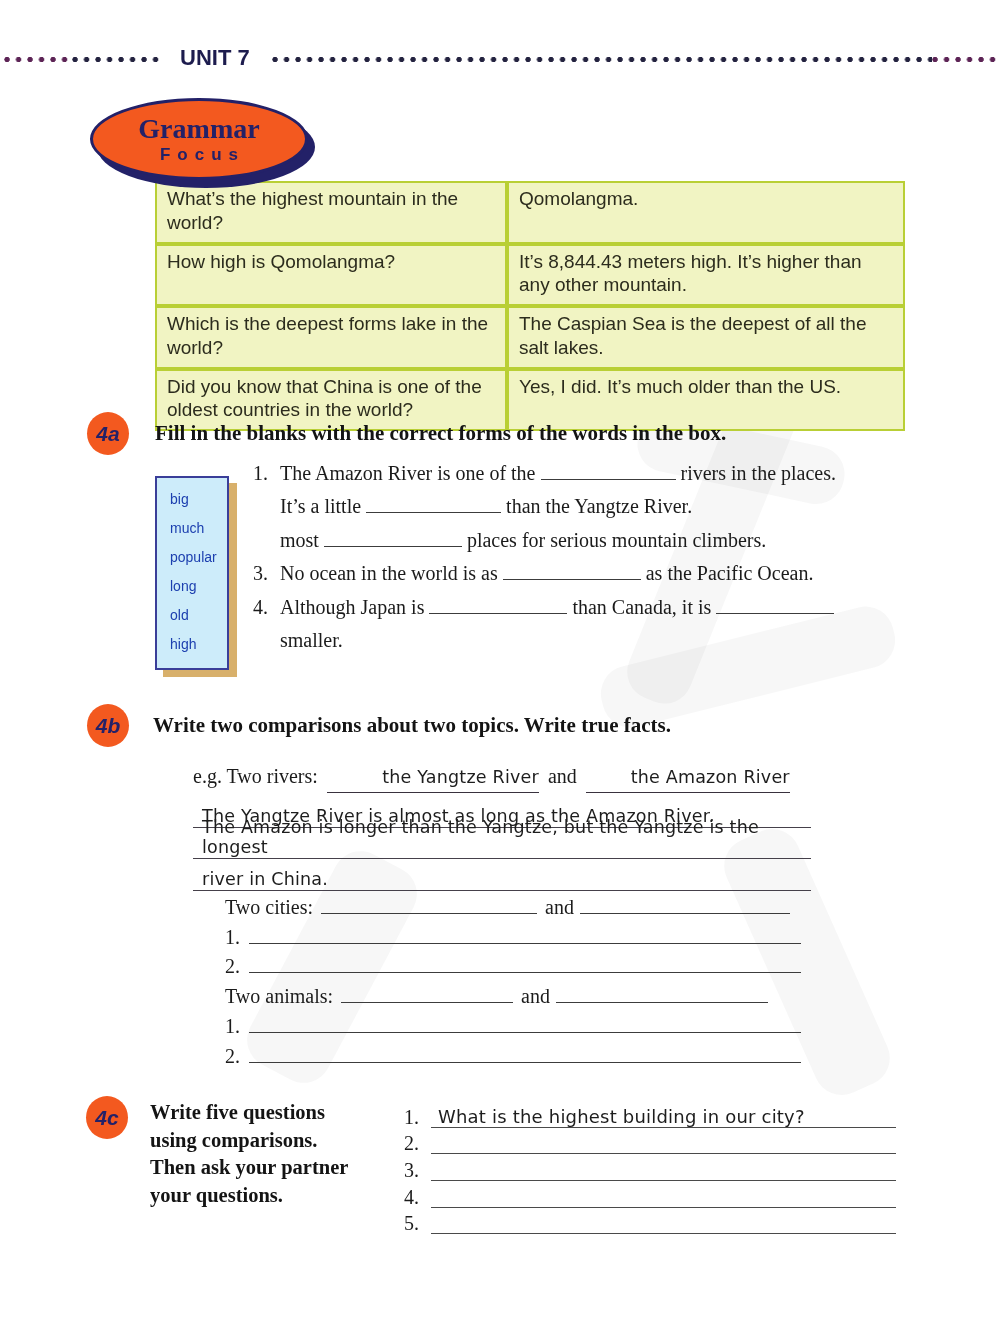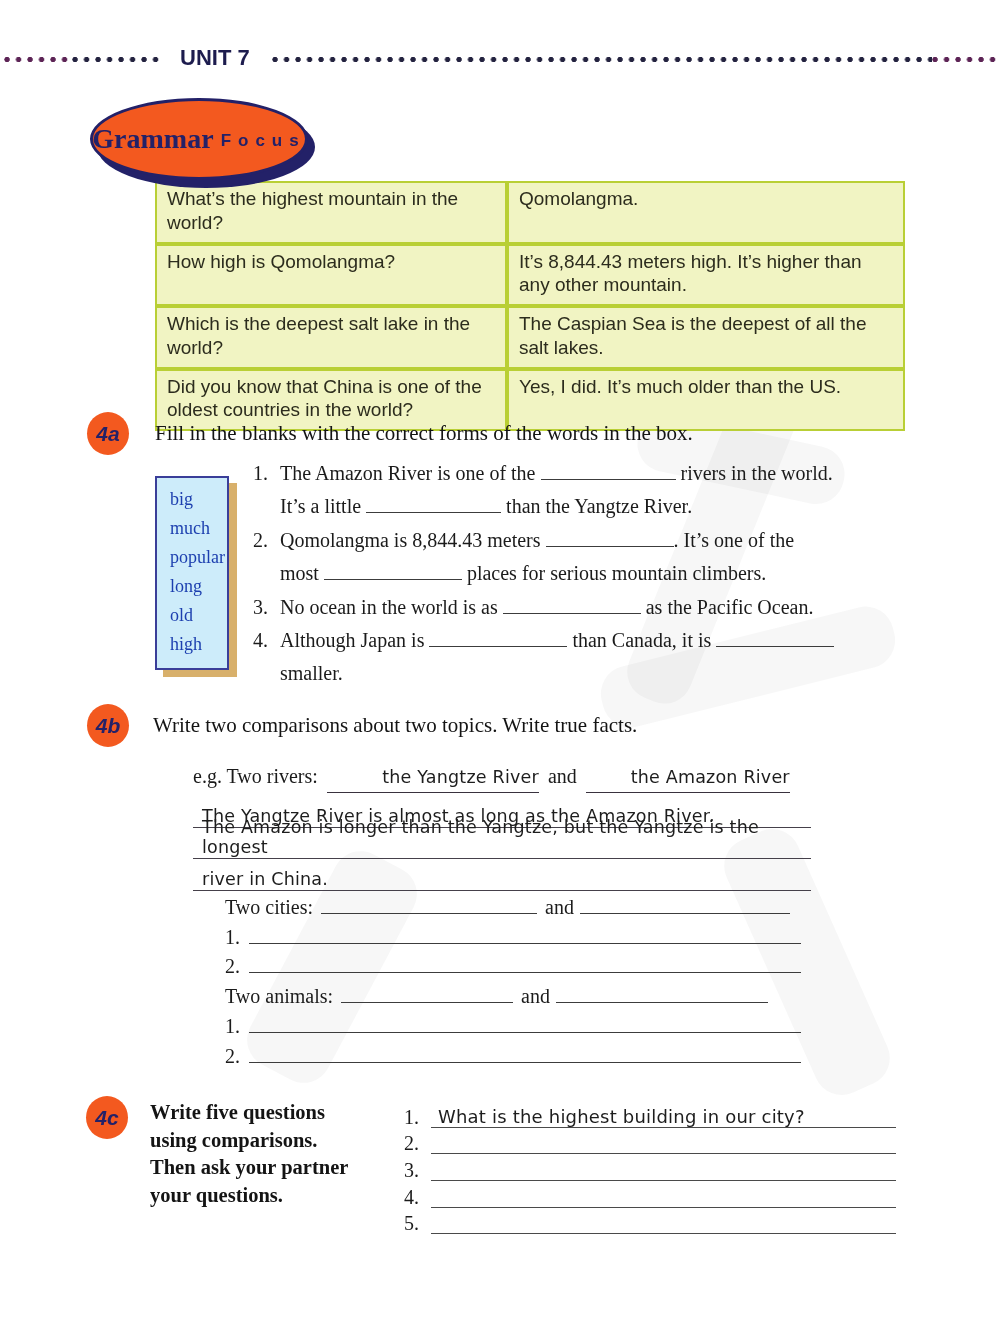--- a/index.html
+++ b/index.html
@@ -18,40 +18,40 @@
   .dots{position:absolute;height:7px;background-repeat:repeat-x;}
   .dots-plum{background-image:radial-gradient(circle at 3px 3.5px,#5c2355 2.4px,transparent 2.9px);background-size:11.5px 7px;}
   .dots-navy{background-image:radial-gradient(circle at 3px 3.5px,#23223f 2.4px,transparent 2.9px);background-size:11.5px 7px;}
   .d1{left:4px;top:56px;width:68px;}
   .d2{left:72px;top:56px;width:92px;}
   .d3{left:272px;top:56px;width:660px;}
   .d4{left:932px;top:56px;width:66px;}
   .unit-label{position:absolute;left:180px;top:45px;font-family:"Liberation Sans",sans-serif;font-weight:bold;font-size:22px;color:#1d1c4e;}
 
   
-  .gf-oval{position:absolute;left:90px;top:98px;width:212px;height:76px;background:#f3591f;border:3px solid #232168;border-radius:50%;box-shadow:7px 8px 0 #232168;display:flex;flex-direction:row;align-items:center;justify-content:center;z-index:2;}
+  .gf-oval{position:absolute;left:90px;top:98px;width:212px;height:76px;background:#f3591f;border:3px solid #232168;border-radius:50%;box-shadow:7px 8px 0 #232168;display:flex;flex-direction:column;align-items:center;justify-content:center;z-index:2;}
   .gf-line1{font-family:"Liberation Serif",serif;font-weight:bold;font-size:28px;color:#232168;line-height:1;}
   .gf-line2{font-family:"Liberation Sans",sans-serif;font-weight:bold;font-size:17px;color:#232168;letter-spacing:7px;text-indent:7px;margin-top:3px;line-height:1;}
 
   
   .gtable{position:absolute;left:155px;top:181px;width:750px;display:grid;grid-template-columns:348px 1fr;gap:4px;background:#b9cf35;border:2px solid #b9cf35;box-sizing:border-box;z-index:1;}
   .gcell{background:#f1f4c3;font-family:"Liberation Sans",sans-serif;font-size:19px;line-height:1.25;color:#2c2c1d;padding:4px 12px 7px 10px;min-height:41px;}
 
   
   .badge{position:absolute;width:42px;height:43px;background:#f3591f;border-radius:50%;display:flex;align-items:center;justify-content:center;font-family:"Liberation Sans",sans-serif;font-weight:bold;font-style:italic;font-size:21px;color:#232168;z-index:2;}
   .badge-4a{left:87px;top:412px;font-style:italic;}
   .badge-4b{left:87px;top:704px;}
   .badge-4c{left:86px;top:1096px;}
-  .sec-title{position:absolute;font-family:"Liberation Serif",serif;font-weight:normal;font-size:21px;color:#141414;z-index:1;}
+  .sec-title{position:absolute;font-family:"Liberation Serif",serif;font-weight:bold;font-size:21px;color:#141414;z-index:1;}
   .t4a{left:155px;top:421px;width:790px;}
   .t4b{left:153px;top:713px;width:790px;}
 
   
   .wordbox{position:absolute;left:155px;top:476px;width:74px;box-sizing:border-box;background:#cdecfa;border:2px solid #3a3e99;box-shadow:8px 7px 0 #d8b06b;padding:7px 0 9px 13px;z-index:1;}
-  .word{font-family:Liberation Serif, serif;font-size:18px;color:#1c3faf;line-height:29px;}
+  .word{font-family:Liberation Sans, sans-serif;font-size:14px;color:#1c3faf;line-height:29px;}
 
   
   .sentences{position:absolute;left:253px;top:457px;width:665px;z-index:1;}
   .sline{line-height:33.4px;white-space:nowrap;font-size:20px;}
   .snum{display:inline-block;width:27px;}
   .blank{display:inline-block;border-bottom:1.6px solid #3c3c3c;}
 
   
   .example{position:absolute;left:193px;top:761px;width:618px;z-index:1;}
   .eg-row{white-space:nowrap;line-height:30px;font-size:20px;}
@@ -108,40 +108,39 @@
   <div class="gf-oval">
     <div class="gf-line1">Grammar</div>
     <div class="gf-line2">Focus</div>
   </div>
 
   <div class="gtable" id="gtable">
       <div class="gcell">What’s the highest mountain in the world?</div>
       <div class="gcell">Qomolangma.</div>
       <div class="gcell">How high is Qomolangma?</div>
       <div class="gcell">It’s 8,844.43 meters high. It’s higher than any other mountain.</div>
-      <div class="gcell">Which is the deepest salt lake in the world?</div>
+      <div class="gcell">Which is the deepest forms lake in the world?</div>
       <div class="gcell">The Caspian Sea is the deepest of all the salt lakes.</div>
       <div class="gcell">Did you know that China is one of the oldest countries in the world?</div>
       <div class="gcell">Yes, I did. It’s much older than the US.</div>
     </div>
 
   <div class="badge badge-4a">4a</div>
   <div class="sec-title t4a">Fill in the blanks with the correct forms of the words in the box.</div>
   <div class="wordbox" id="wordbox">
       <div class="word">big</div>
       <div class="word">much</div>
       <div class="word">popular</div>
       <div class="word">long</div>
       <div class="word">old</div>
       <div class="word">high</div>
     </div>
   <div class="sentences" id="sentences4a">
-      <div class="sline"><span class="snum">1.</span><span class="stext">The Amazon River is one of the </span><span class="blank" style="width: 135px;"></span><span class="stext"> rivers in the world.</span></div>
+      <div class="sline"><span class="snum">1.</span><span class="stext">The Amazon River is one of the </span><span class="blank" style="width: 135px;"></span><span class="stext"> rivers in the places.</span></div>
       <div class="sline"><span class="snum"></span><span class="stext">It’s a little </span><span class="blank" style="width: 135px;"></span><span class="stext"> than the Yangtze River.</span></div>
-      <div class="sline"><span class="snum">2.</span><span class="stext">Qomolangma is 8,844.43 meters </span><span class="blank" style="width: 128px;"></span><span class="stext">. It’s one of the</span></div>
       <div class="sline"><span class="snum"></span><span class="stext">most </span><span class="blank" style="width: 138px;"></span><span class="stext"> places for serious mountain climbers.</span></div>
       <div class="sline"><span class="snum">3.</span><span class="stext">No ocean in the world is as </span><span class="blank" style="width: 138px;"></span><span class="stext"> as the Pacific Ocean.</span></div>
       <div class="sline"><span class="snum">4.</span><span class="stext">Although Japan is </span><span class="blank" style="width: 138px;"></span><span class="stext"> than Canada, it is </span><span class="blank" style="width: 118px;"></span></div>
       <div class="sline"><span class="snum"></span><span class="stext">smaller.</span></div>
     </div>
 
   <div class="badge badge-4b">4b</div>
   <div class="sec-title t4b">Write two comparisons about two topics. Write true facts.</div>
   <div class="example">
     <div class="eg-row">

